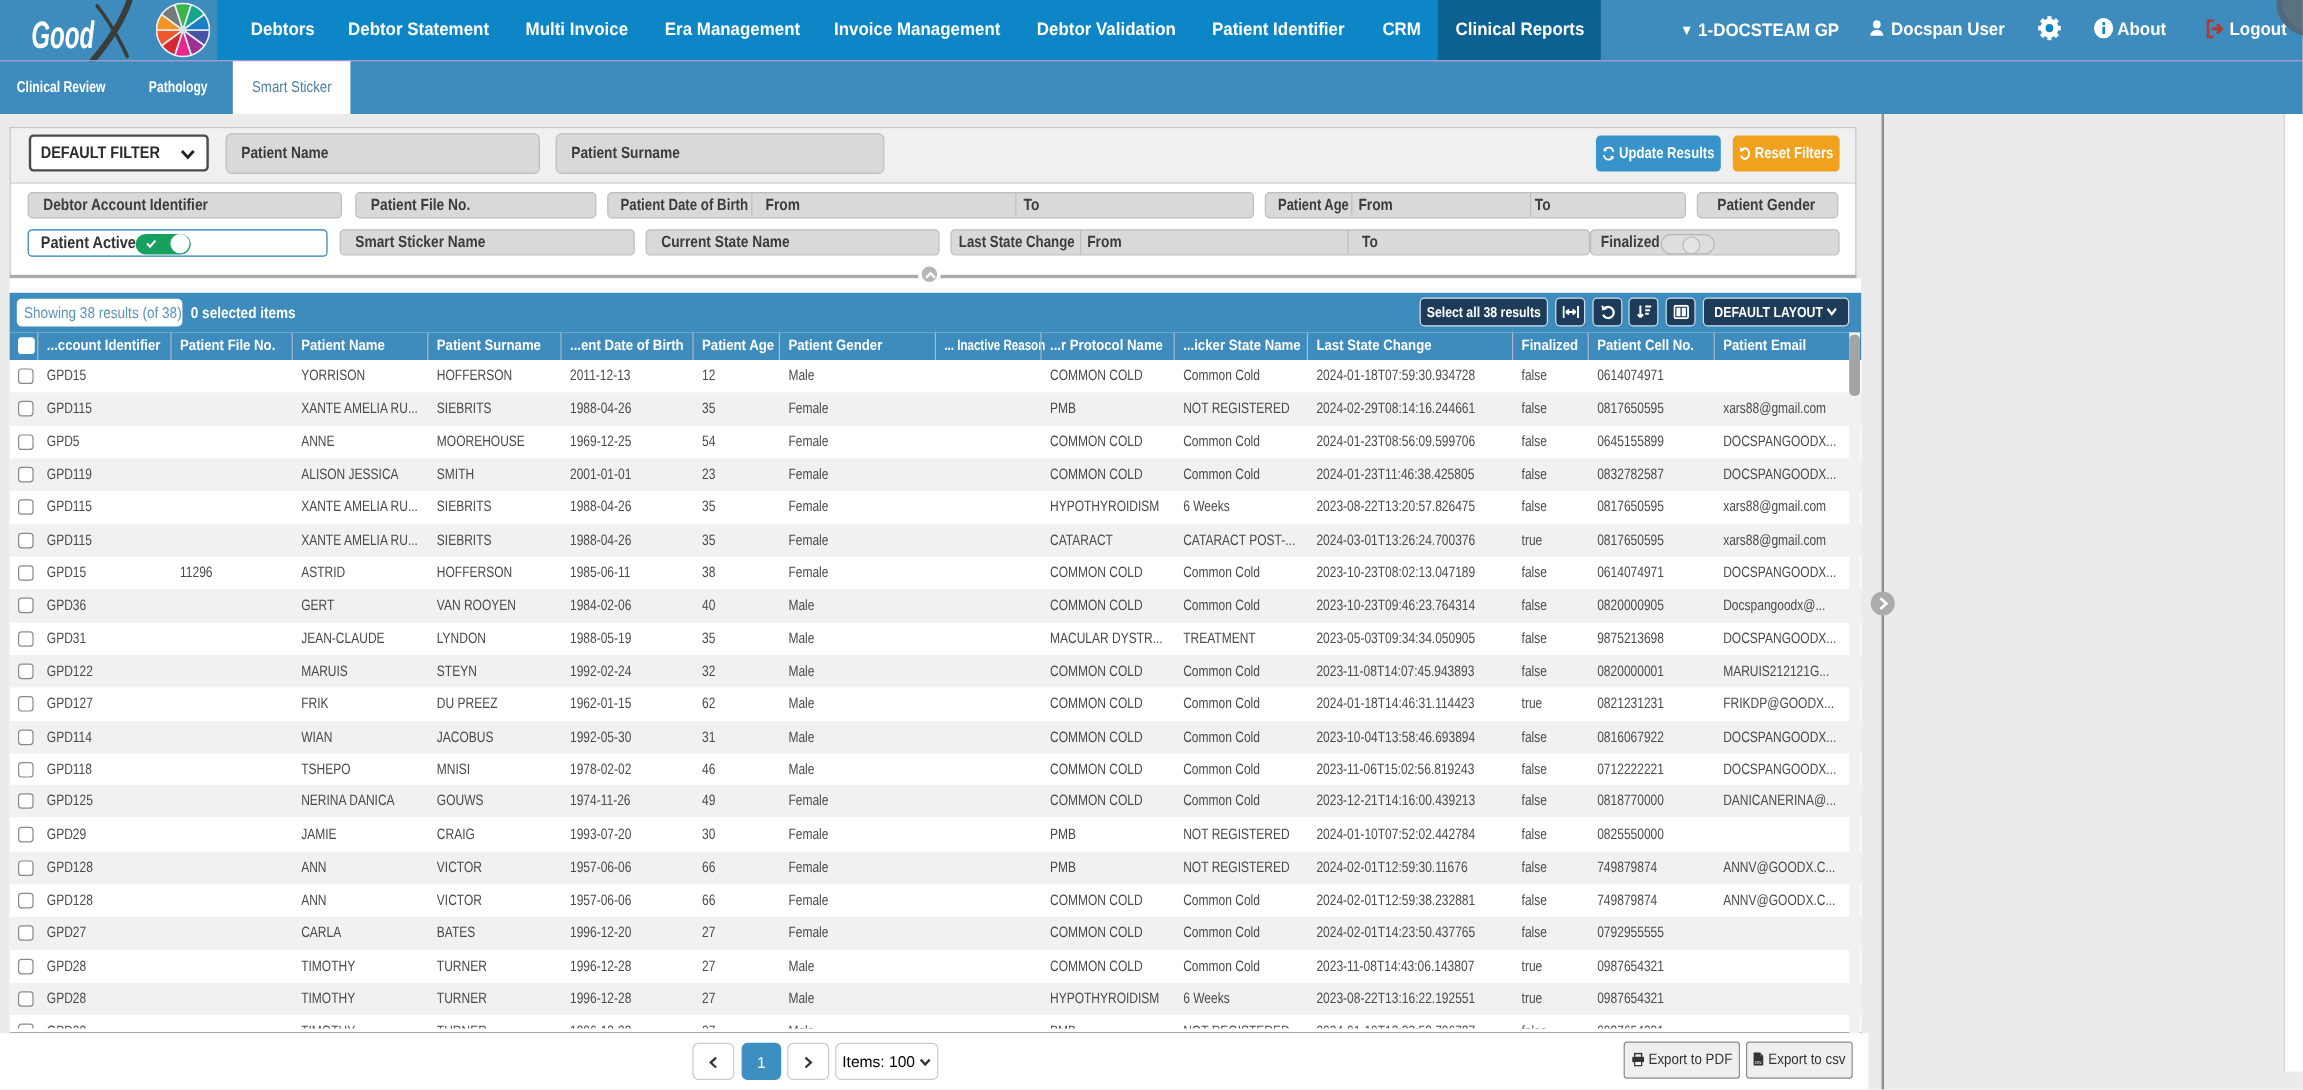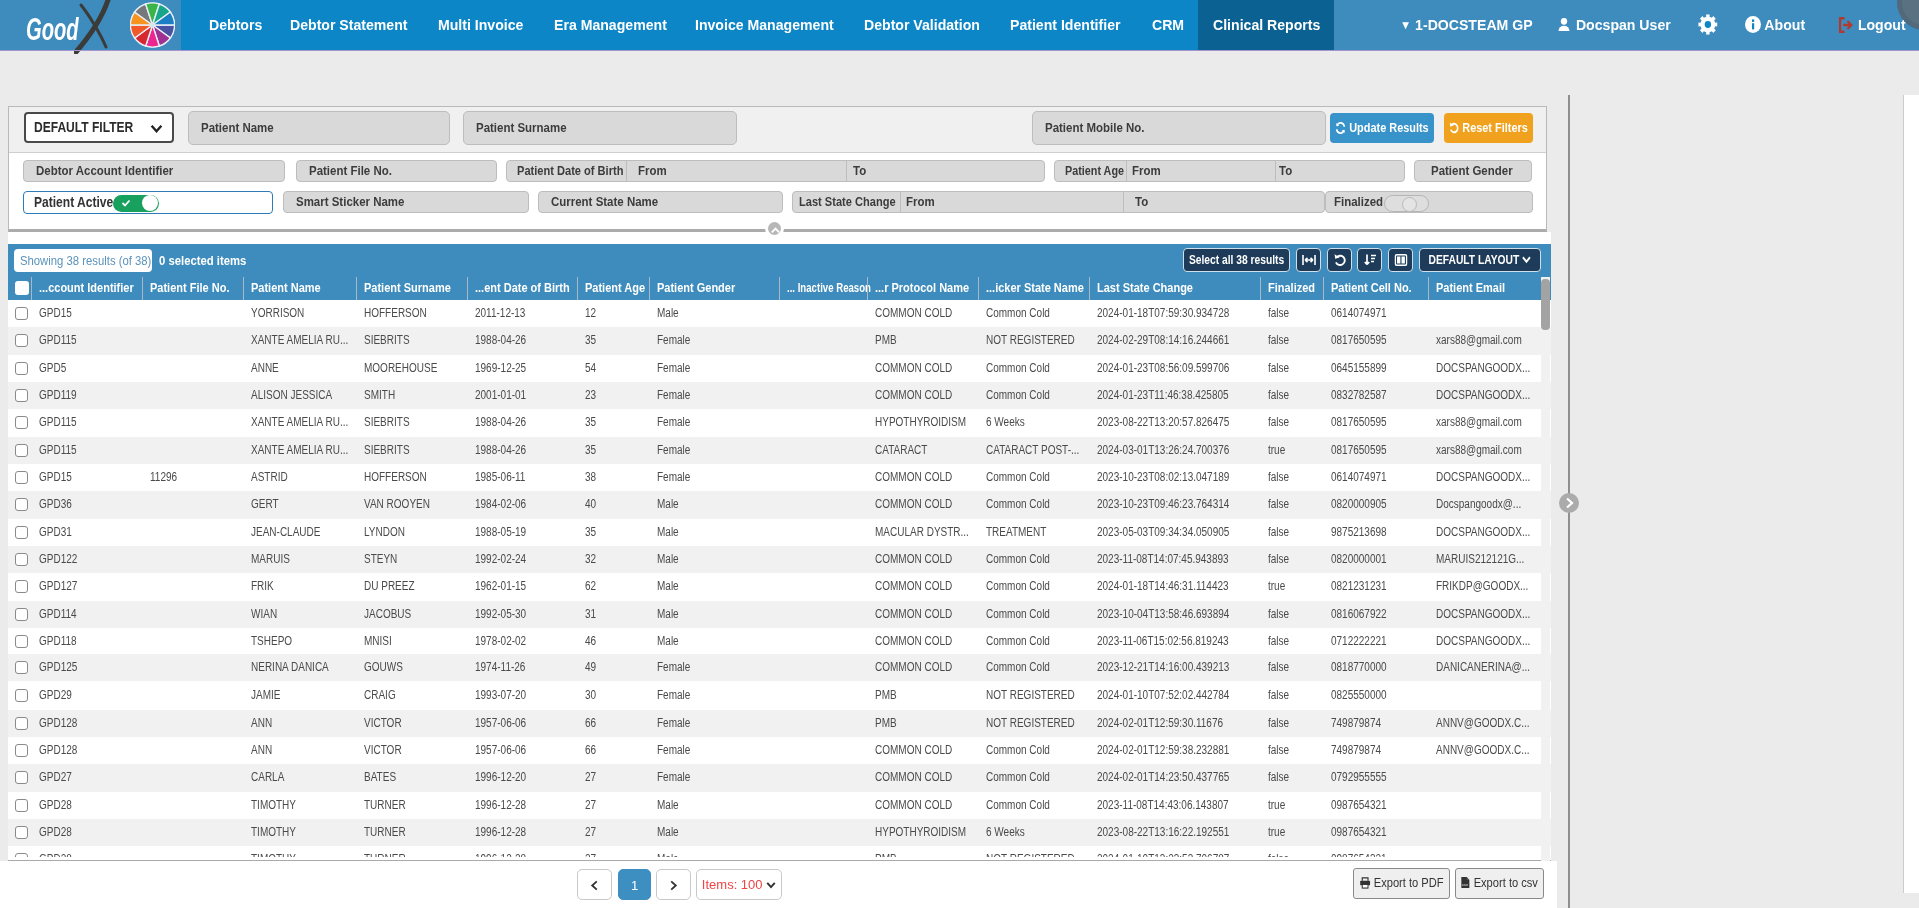--- a/index.html
+++ b/index.html
@@ -58,21 +58,21 @@
 #tbody { position:absolute; left:0; top:68px; width:1543px; height:557px; overflow:hidden; }
 .row { position:absolute; left:0; width:1744px; height:27.32px; }
 .row.even { background:#f1f1f1; }
 .row.odd { background:#fff; }
 .cb { position:absolute; top:7px; width:13px; height:13px; background:#fff; border:1px solid #8a8a8a; border-radius:3px; }
 .cell { position:absolute; top:0; height:27.32px; line-height:27.32px; font-size:12.5px; color:#4a4a4a; overflow:hidden; white-space:nowrap; transform:scaleX(0.80); transform-origin:0 50%; }
 #vtrack { position:absolute; left:1533px; top:45px; width:9px; height:584px; background:#f1f1f1; }
 #vthumb { position:absolute; left:0px; top:2px; width:9px; height:51px; background:#a3a3a3; border-radius:4px; }
 
 #footer { position:absolute; left:0; top:861px; width:1557px; height:47px; background:#fff; }
-.pgbtn { position:absolute; top:8px; height:31px; background:#fff; border:1px solid #c9c9c9; border-radius:5px; text-align:center; color:#ef4444; }
+.pgbtn { position:absolute; top:8px; height:31px; background:#fff; border:1px solid #c9c9c9; border-radius:5px; text-align:center; color:#000000; }
 .ebtn { position:absolute; top:7px; height:31px; background:#efefef; border:1px solid #8a8a8a; border-radius:3px; color:#333; }
 .ebtn .lb2 { position:absolute; left:0; width:112%; top:0; line-height:29px; font-size:12.5px; text-align:center; white-space:nowrap; transform:scaleX(0.89); transform-origin:0 50%; }
 
 #divider { position:absolute; left:1568px; top:95px; width:2px; height:813px; background:#8f8f8f; }
 #divcirc { position:absolute; left:1559px; top:493px; width:20px; height:20px; background:#ababab; border-radius:50%; }
 #rpanel { position:absolute; left:1585px; top:106px; width:317px; height:789px; background:#fff; border:1px solid #c5c5c5; }
 #bahead { position:absolute; left:11px; top:10px; width:293px; height:21px; background:#a9a9a9; }
 #bahead span { position:absolute; left:7px; line-height:20px; color:#fff; font-size:14.5px; font-weight:bold; white-space:nowrap; transform:scaleX(0.88); transform-origin:0 50%; display:inline-block; }
 #basec { position:absolute; left:11px; top:31px; width:293px; height:43px; border:1px solid #ccc; border-top:none; background:#fff; }
 .bbtn { position:absolute; top:36px; height:30px; background:#2e4d6b; border:2px solid #10212f; border-radius:7px; color:#fff; font-size:13px; font-weight:bold; text-align:center; line-height:26px; white-space:nowrap; }
@@ -127,37 +127,41 @@
           <circle cx="8" cy="8" r="8" fill="#fff"></circle>
           <rect x="7" y="6.8" width="2.2" height="5.8" fill="#0d86c8"></rect>
           <rect x="7" y="3.2" width="2.2" height="2.4" fill="#0d86c8"></rect>
         </svg> About</div>
     <div class="nav" style="left:1838px"><svg width="17" height="16" viewBox="0 0 17 16" style="vertical-align:-2.5px">
           <path d="M7 1.2 H2.2 V14.8 H7" stroke="#b03a2e" stroke-width="2.4" fill="none"></path>
           <path d="M5.5 8 H13.5 M10 4 L14.2 8 L10 12" stroke="#b03a2e" stroke-width="2.4" fill="none"></path>
         </svg> Logout</div>
   </div>
   <div id="pline"></div>
+  <div id="subnav">
+    <div class="sub" style="left:14px">Clinical Review</div>
+    <div class="sub" style="left:124px">Pathology</div>
+    <div id="whitetab">
+        <span>Smart Sticker</span>
+      </div>
+  </div>
 
   <div id="fpanel">
     <div id="frow1">
       <div id="fsel">
           <b>DEFAULT FILTER</b>
           <svg width="13" height="13" viewBox="0 0 12 12">
             <path d="M1.5 3.5 L6 8.5 L10.5 3.5" stroke="#222" stroke-width="2.2" fill="none"></path>
           </svg>
         </div>
       <div class="ginput r1" style="left:179px;width:262px">
           <span class="lb">Patient Name</span>
         </div>
       <div class="ginput r1" style="left:454px;width:274px">
           <span class="lb">Patient Surname</span>
-        </div>
-      <div class="ginput r1" style="left:1023px;width:294px">
-          <span class="lb">Patient Mobile No.</span>
         </div>
       <div class="btn1" style="left:1321px;width:104px;background:#3793c9">
           <span class="lb2"><svg width="13" height="12" viewBox="0 0 14 14" style="vertical-align:-2px">
               <path d="M12.5 5.5 A 5.5 5.5 0 0 0 2 4.5 M1.5 8.5 A 5.5 5.5 0 0 0 12 9.5" stroke="#fff" stroke-width="2" fill="none"></path>
               <path d="M1 1.2 L1.8 5 L5.4 4.2 Z M13 12.8 L12.2 9 L8.6 9.8 Z" fill="#fff"></path>
             </svg> Update Results</span>
         </div>
       <div class="btn1" style="left:1435px;width:89px;background:#f0a21e">
           <span class="lb2"><svg width="12" height="12" viewBox="0 0 14 14" style="vertical-align:-2px">
               <path d="M3 4 A 5 5 0 1 1 2.4 9" stroke="#fff" stroke-width="2.2" fill="none"></path>

